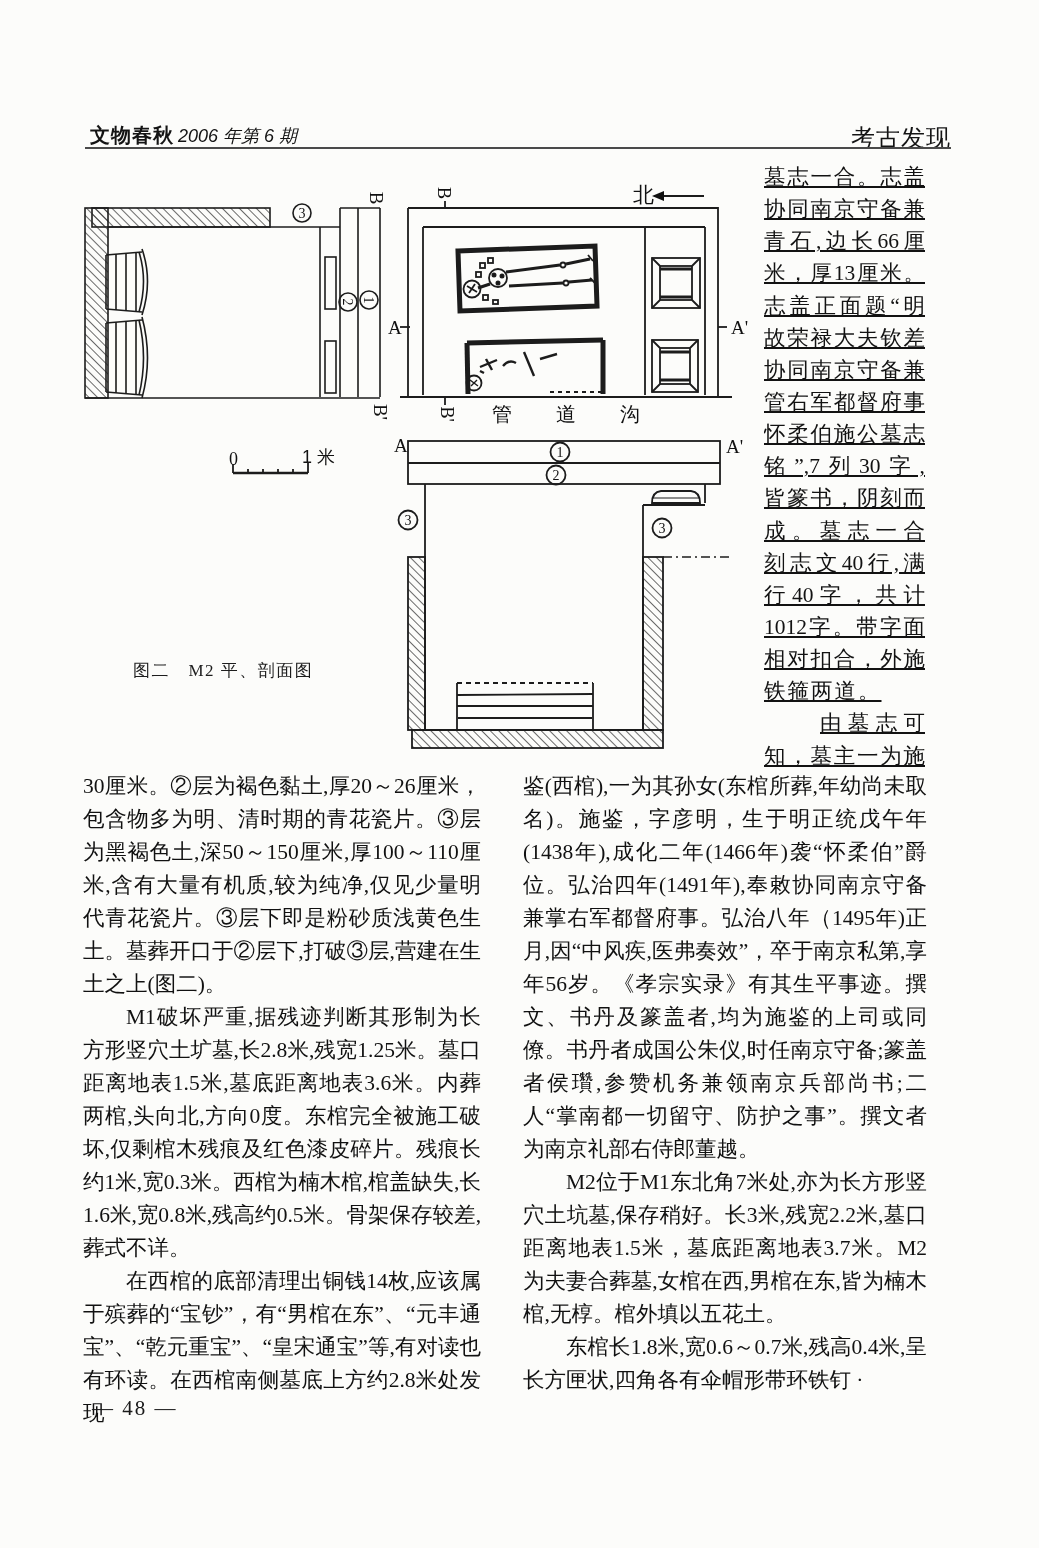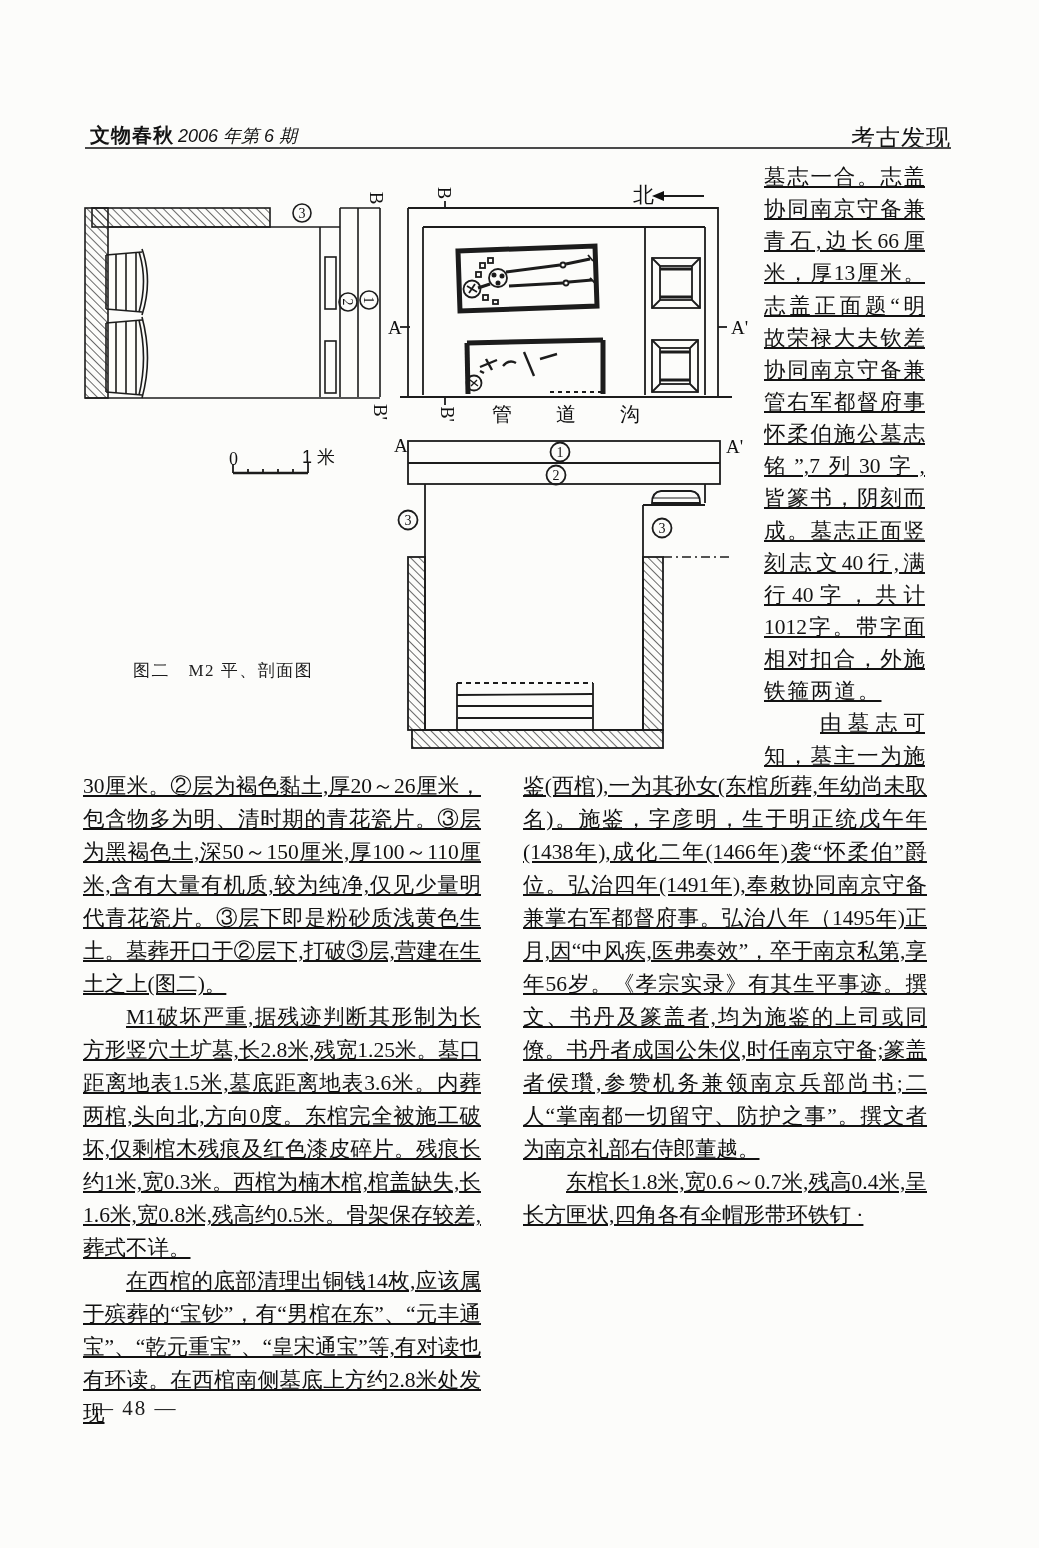--- a/index.html
+++ b/index.html
@@ -24,21 +24,21 @@
   .narrowcol{position:absolute;left:764px;top:161px;width:161px;font-size:21.5px;color:#121212;}
   .narrowcol .ln{height:32.15px;line-height:32.15px;text-align:justify;text-align-last:justify;
     text-justify:inter-character;overflow:hidden;text-decoration:underline;}
   .narrowcol .ln.no-just{text-align:left;text-align-last:left;letter-spacing:2px;}
   .narrowcol .ln.deep-indent{padding-left:56px;width:105px;}
   
   .bodycol{position:absolute;top:770px;font-size:21.5px;line-height:33px;
     text-align:justify;text-justify:inter-ideograph;color:#111;}
   .bodycol.left{left:83px;width:398px;}
   .bodycol.right{left:523px;width:404px;}
-  .bodycol p{margin:0;padding:0;text-indent:2em;text-decoration:underline;}
+  .bodycol p{margin:0;padding:0;text-indent:2em;}
   .bodycol p.cont{text-indent:0;}
   
   .pagenum{position:absolute;left:92px;top:1396px;font-size:21px;letter-spacing:2px;color:#1a1a1a;text-align:center;}
   .footer{position:absolute;left:33px;top:1476px;width:973px;display:flex;
     justify-content:space-between;font-size:23.5px;color:#b5b5b5;
     font-family:"Liberation Serif","DejaVu Serif",serif;}
   svg text{font-family:"Liberation Serif","DejaVu Serif",serif;}
   .cjklabel{font-family:"Liberation Sans","DejaVu Sans",sans-serif;}
 </style>
 </head>
@@ -236,36 +236,37 @@
     <div class="ln">协同南京守备兼</div>
     <div class="ln">青石,边长66厘</div>
     <div class="ln">米，厚13厘米。</div>
     <div class="ln">志盖正面题“明</div>
     <div class="ln">故荣禄大夫钦差</div>
     <div class="ln">协同南京守备兼</div>
     <div class="ln">管右军都督府事</div>
     <div class="ln">怀柔伯施公墓志</div>
     <div class="ln">铭”,7列30字,</div>
     <div class="ln">皆篆书，阴刻而</div>
-    <div class="ln">成。墓志正面竖</div>
+    <div class="ln">成。墓志一合</div>
     <div class="ln">刻志文40行,满</div>
     <div class="ln">行40字，共计</div>
     <div class="ln">1012字。带字面</div>
     <div class="ln">相对扣合，外施</div>
     <div class="ln no-just">铁箍两道。</div>
     <div class="ln deep-indent">由墓志可</div>
     <div class="ln">知，墓主一为施</div>
   </div>
 
   <div class="bodycol left">
     <p class="cont">30厘米。②层为褐色黏土,厚20～26厘米，包含物多为明、清时期的青花瓷片。③层为黑褐色土,深50～150厘米,厚100～110厘米,含有大量有机质,较为纯净,仅见少量明代青花瓷片。③层下即是粉砂质浅黄色生土。墓葬开口于②层下,打破③层,营建在生土之上(图二)。</p>
     <p>M1破坏严重,据残迹判断其形制为长方形竖穴土圹墓,长2.8米,残宽1.25米。墓口距离地表1.5米,墓底距离地表3.6米。内葬两棺,头向北,方向0度。东棺完全被施工破坏,仅剩棺木残痕及红色漆皮碎片。残痕长约1米,宽0.3米。西棺为楠木棺,棺盖缺失,长1.6米,宽0.8米,残高约0.5米。骨架保存较差,葬式不详。</p>
     <p>在西棺的底部清理出铜钱14枚,应该属于殡葬的“宝钞”，有“男棺在东”、“元丰通宝”、“乾元重宝”、“皇宋通宝”等,有对读也有环读。在西棺南侧墓底上方约2.8米处发现</p>
   </div>
   <div class="bodycol right">
     <p class="cont">鉴(西棺),一为其孙女(东棺所葬,年幼尚未取名)。施鉴，字彦明，生于明正统戊午年(1438年),成化二年(1466年)袭“怀柔伯”爵位。弘治四年(1491年),奉敕协同南京守备兼掌右军都督府事。弘治八年（1495年)正月,因“中风疾,医弗奏效”，卒于南京私第,享年56岁。《孝宗实录》有其生平事迹。撰文、书丹及篆盖者,均为施鉴的上司或同僚。书丹者成国公朱仪,时任南京守备;篆盖者侯瓚,参赞机务兼领南京兵部尚书;二人“掌南都一切留守、防护之事”。撰文者为南京礼部右侍郎董越。</p>
+    <p>M2位于M1东北角7米处,亦为长方形竖穴土坑墓,保存稍好。长3米,残宽2.2米,墓口距离地表1.5米，墓底距离地表3.7米。M2为夫妻合葬墓,女棺在西,男棺在东,皆为楠木棺,无椁。棺外填以五花土。</p>
     <p>东棺长1.8米,宽0.6～0.7米,残高0.4米,呈长方匣状,四角各有伞帽形带环铁钉 ·</p>
   </div>
 
   <div class="pagenum">— 48 —</div>
 
 
 </div>
 
 </body></html>

